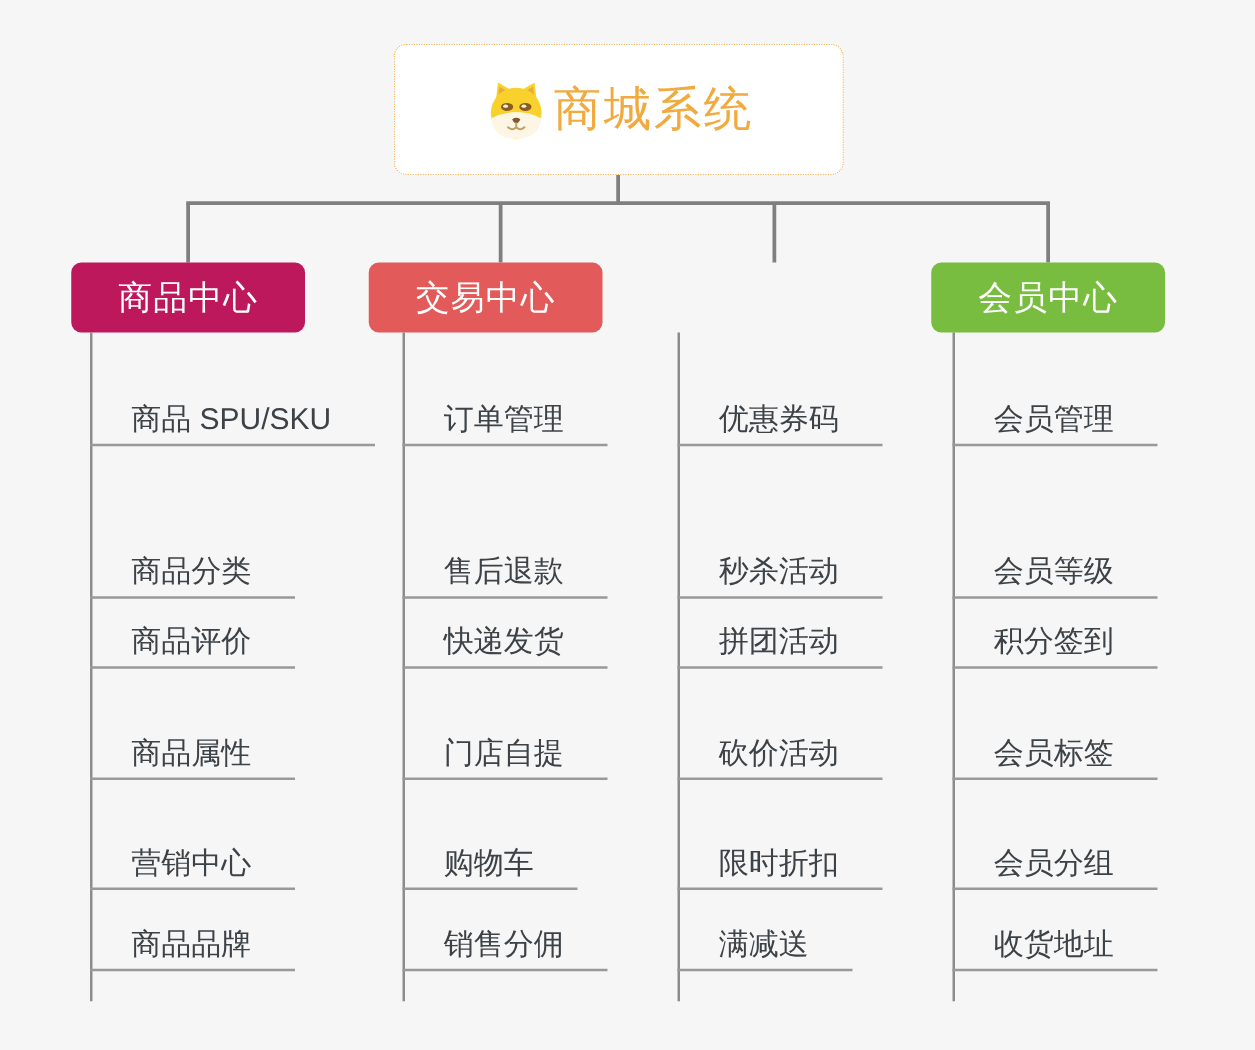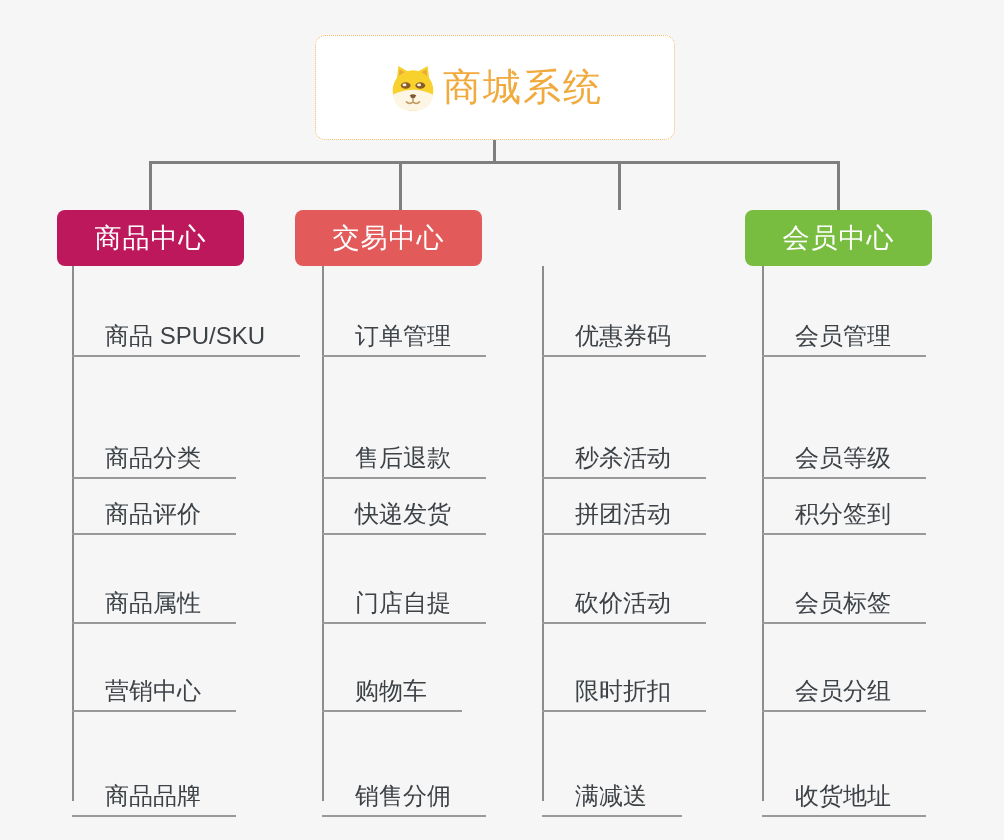--- a/index.html
+++ b/index.html
@@ -75,21 +75,21 @@
     line-height:26px;
     color:#3d4247;
     padding:0 35px 6px 33px;
     border-bottom:2px solid #999999;
   }
   .leaf:nth-of-type(2) { top:57px;  }
   .leaf:nth-of-type(3) { top:147px;margin-top:32px; }
   .leaf:nth-of-type(4) { top:235px; }
   .leaf:nth-of-type(5) { top:324px;text-align:center; }
   .leaf:nth-of-type(6) { top:412px; }
-  .leaf:nth-of-type(7) { top:477px;margin-top:40px; }
+  .leaf:nth-of-type(7) { top:477px; }
 </style>
 </head>
 <body>
 
 <div class="canvas">
 
   <div class="root-node">
     <svg class="root-icon" viewBox="0 0 64 64">
 
       <path d="M12 22 L14 5 L28 13 Z" fill="#f8d12d"></path>

